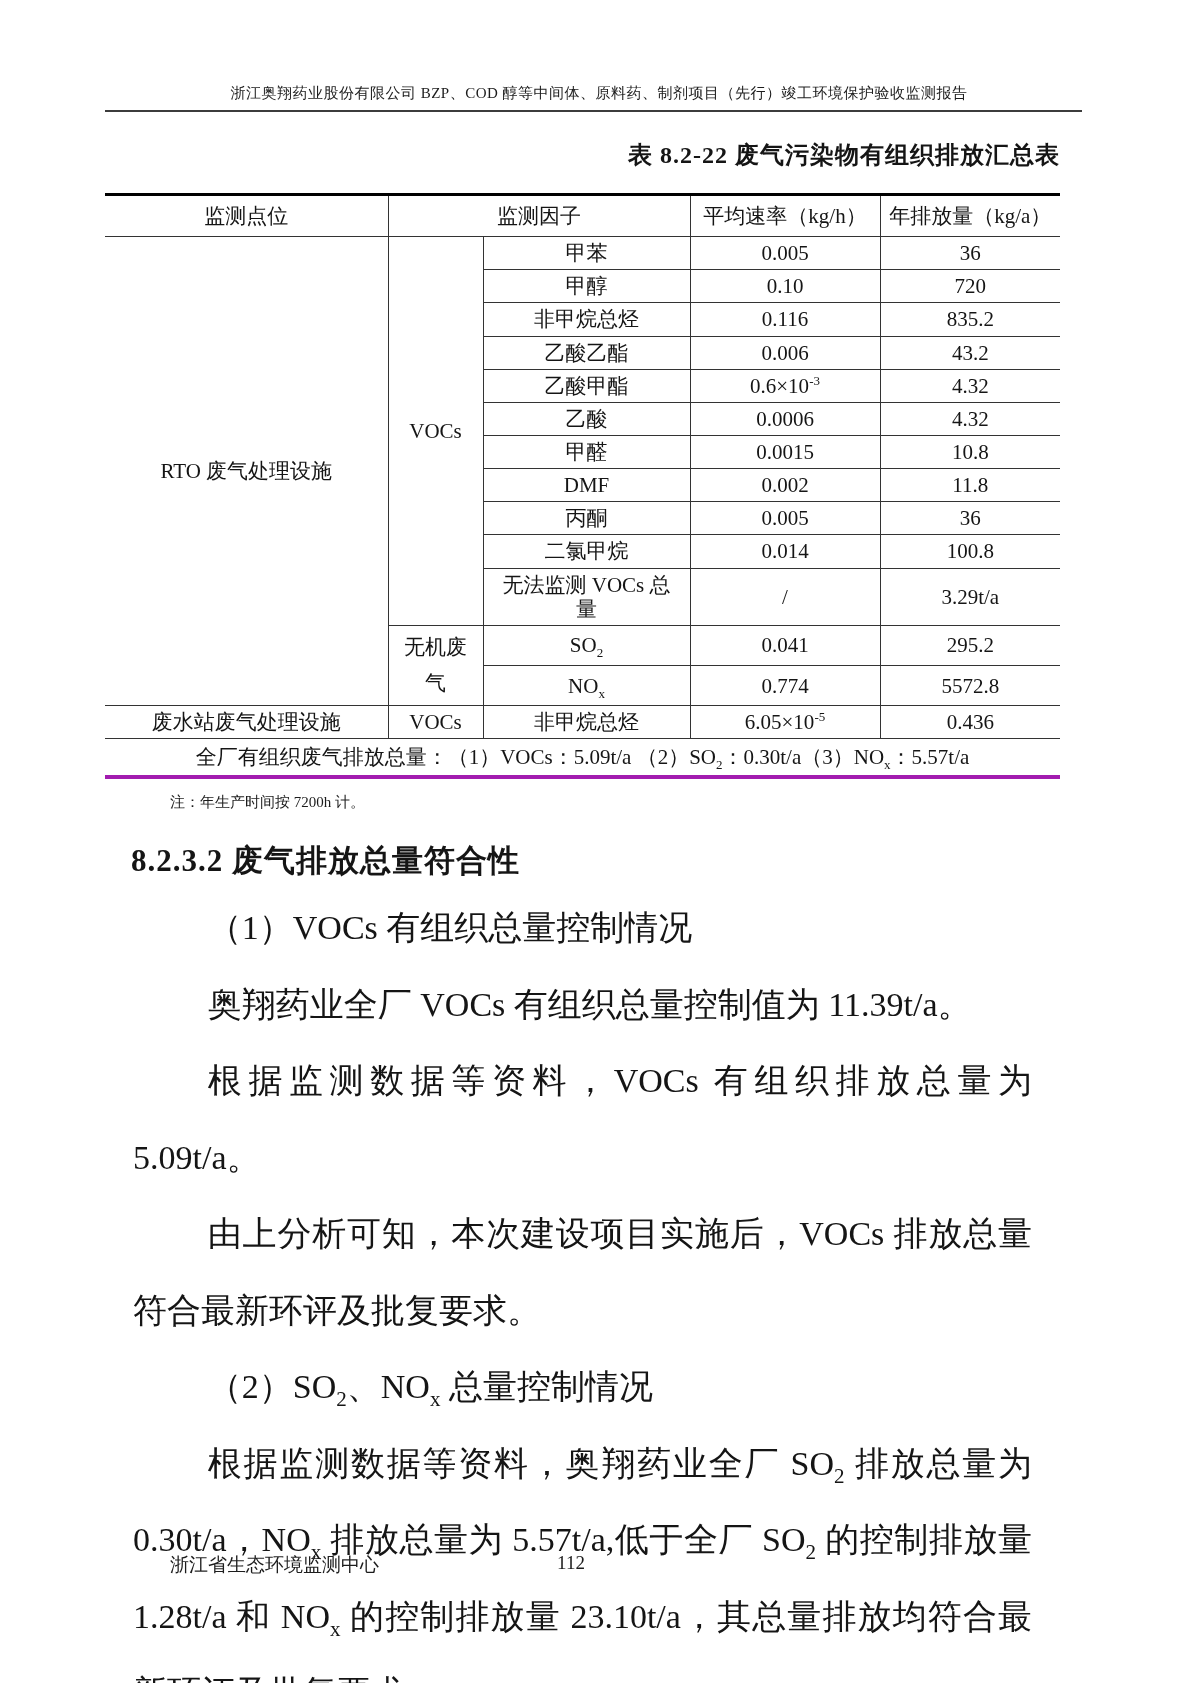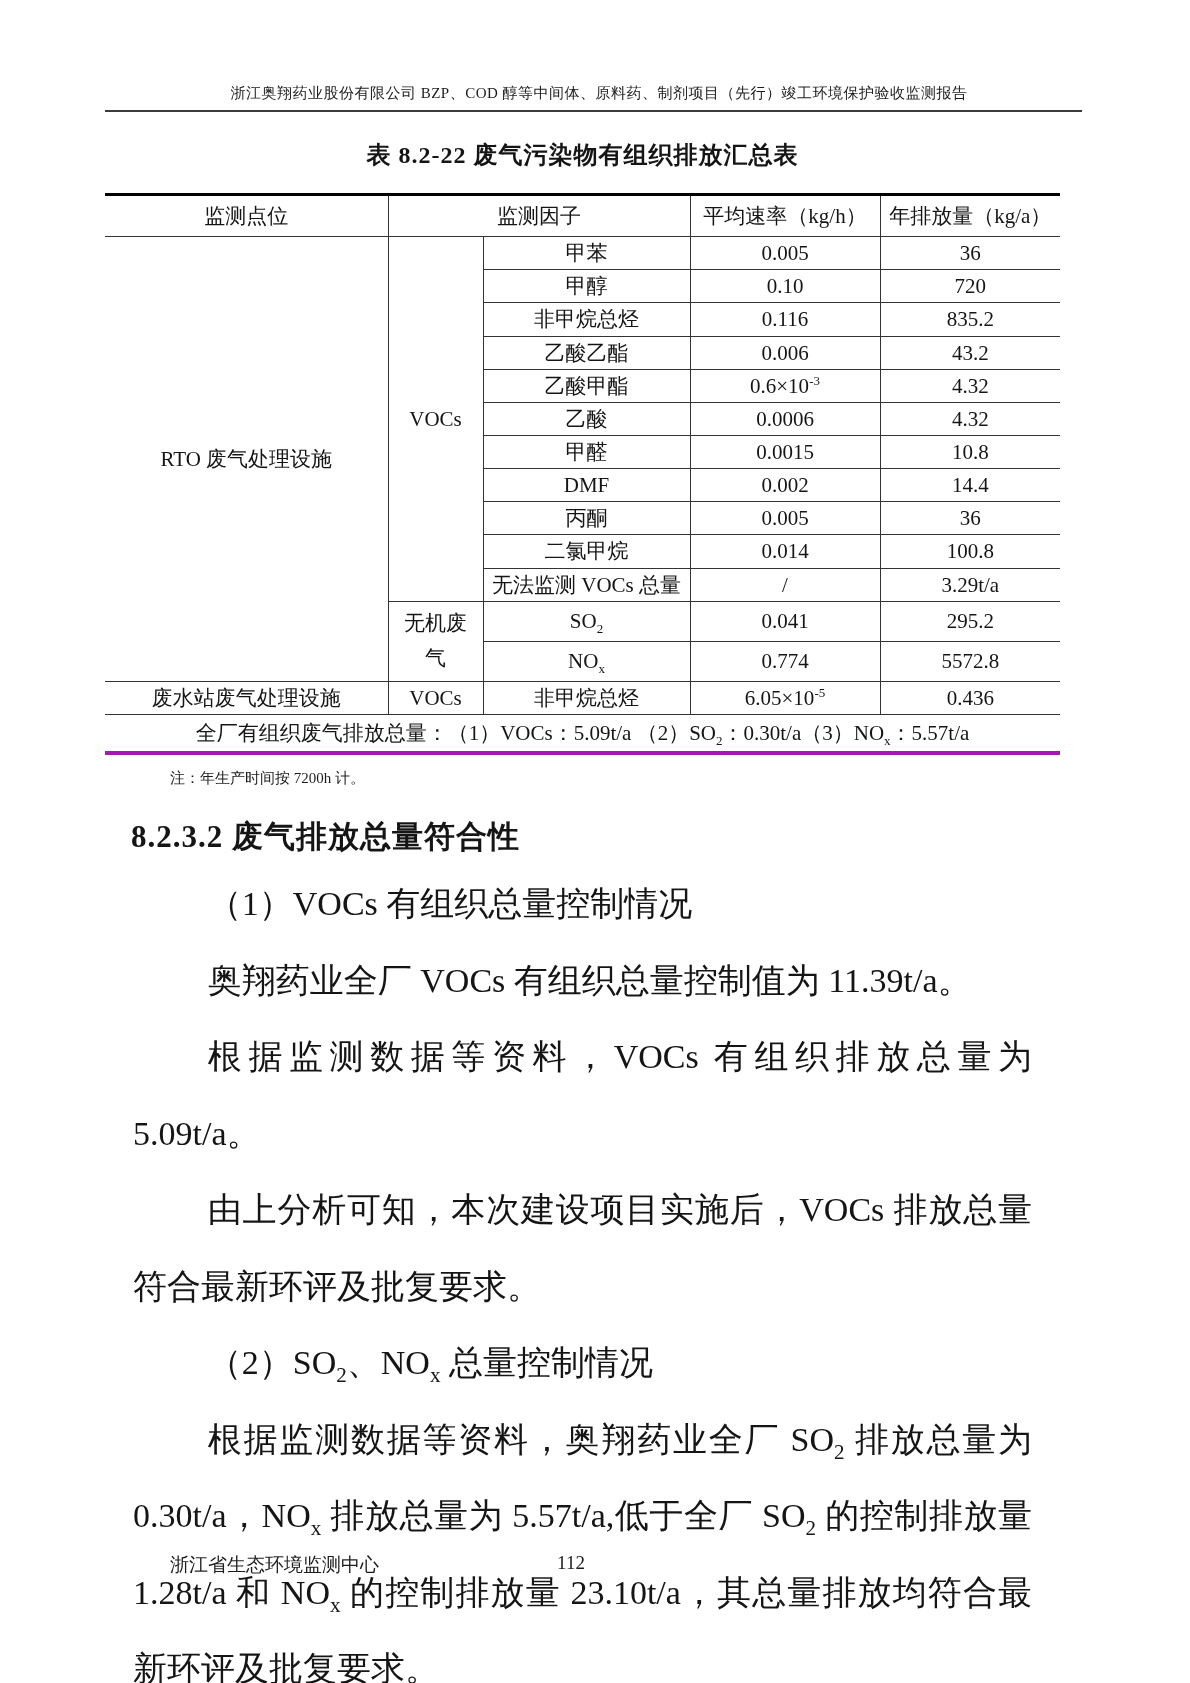--- a/index.html
+++ b/index.html
@@ -21,38 +21,38 @@
     color:#1c1c1c;
     letter-spacing:0.5px;
   }
   .header-rule {
     margin:8px 108px 0 105px;
     border-top:2px solid #3c3c3c;
   }
   .content { padding:0 130px 0 105px; }
   .table-title {
     margin-top:27px;
-    text-align:center;
+    text-align:right;
     font-size:24px;
     font-weight:bold;
     letter-spacing:1px;
   }
   table.emis {
     width:100%;
     margin-top:22px;
     border-collapse:collapse;
     border-top:3px solid #000;
     border-bottom:4px solid #a21caf;
     font-size:21px;
   }
   table.emis td {
     border:1px solid #333;
     text-align:center;
     vertical-align:middle;
-    padding:4px 0;
+    padding:4px 12px;
     line-height:1.15;
   }
   table.emis td:first-child { border-left:none; }
   table.emis td:last-child { border-right:none;text-align:center; }
   table.emis tr.head td { padding:8px 4px; }
   table.emis td.cat { line-height:1.7; }
   table.emis tr.total td { padding:6px 4px; border-left:none; border-right:none; }
   sub, sup { font-size:62%; line-height:0; }
   .table-note {
     margin:14px 0 0 65px;
@@ -143,21 +143,21 @@
           <td>4.32</td>
         </tr>
         <tr>
           <td>甲醛</td>
           <td>0.0015</td>
           <td>10.8</td>
         </tr>
         <tr>
           <td>DMF</td>
           <td>0.002</td>
-          <td>14.4</td>
+          <td>11.8</td>
         </tr>
         <tr>
           <td>丙酮</td>
           <td>0.005</td>
           <td>36</td>
         </tr>
         <tr>
           <td>二氯甲烷</td>
           <td>0.014</td>
           <td>100.8</td>

